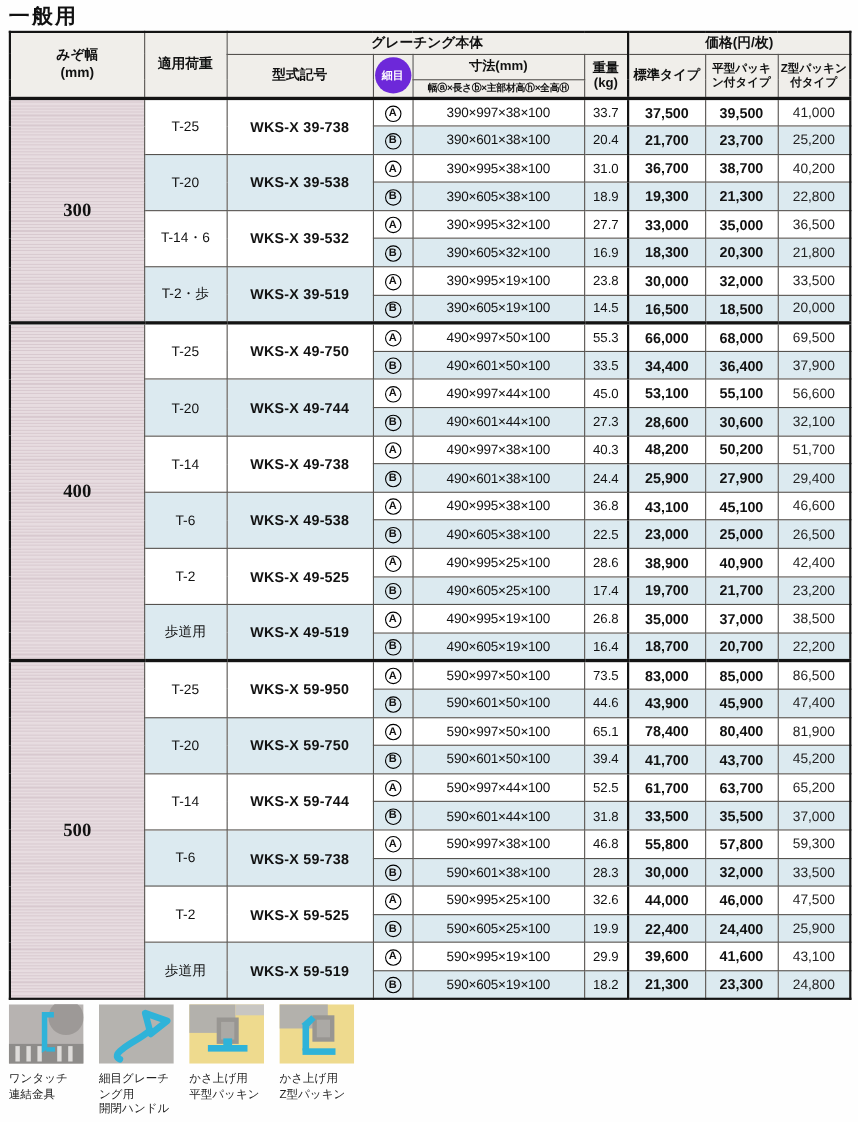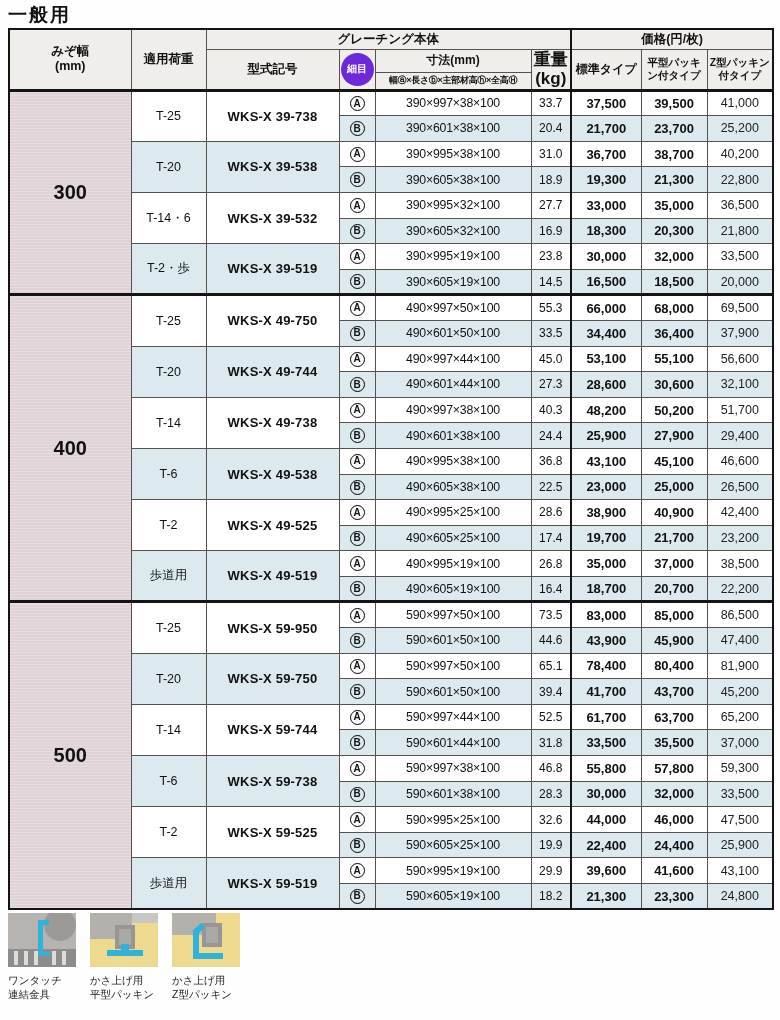--- a/index.html
+++ b/index.html
@@ -11,31 +11,31 @@
   .table-wrap { position:absolute; left:8px; top:28px; }
   table { border-collapse:collapse; table-layout:fixed; width:764px; border:2.5px solid #141414; }
   th,td { border:1px solid #55524e; padding:0; text-align:center; vertical-align:middle; color:#111; overflow:hidden; }
   thead { border-bottom:3px solid #141414; }
   thead th { background:#f0eeea; font-weight:bold; }
   tr.h1 { height:20px; } tr.h2 { height:23px; } tr.h3 { height:17px; }
   .group-h { font-size:12.5px; }
   .mizo-h { font-size:12.5px; line-height:1.25; }
   .load-h { font-size:12.5px; }
   .model-h { font-size:12.5px; }
-  .weight-h { font-size:17px; line-height:1.15; }
+  .weight-h { font-size:12px; line-height:1.15; }
   .dims-h { font-size:12px; }
   .dims-sub-h { font-size:9px; font-weight:bold; letter-spacing:-0.3px; }
   .pstd-h { font-size:12px; }
   .pflat-h,.pz-h { font-size:10.5px; line-height:1.2; padding:0 2px; }
   .mesh-h { overflow:visible; }
   .mesh-circle { display:inline-flex; align-items:center; justify-content:center; width:33px; height:33px; border-radius:50%; background:#6d28d9; color:#fff; font-size:10px; font-weight:bold; letter-spacing:0px;font-family:Liberation Mono, monospace; }
 
   tbody tr { height:25.6px; }
   tbody td { font-size:12px; background:#fff; }
-  td.mizo { background:repeating-linear-gradient(180deg,#e7dce0 0 2px,#d8c9cf 2px 3px); font-size:20px; font-weight:bold; }
+  td.mizo { background:repeating-linear-gradient(180deg,#e7dce0 0 2px,#d8c9cf 2px 3px); font-size:17px; font-weight:bold;font-family:Liberation Serif, serif; }
   td.load { font-size:12.5px; }
   td.model { font-size:13px; font-weight:bold; letter-spacing:0.2px; }
   td.dims { font-size:12.3px; letter-spacing:-0.2px;text-align:center; }
   td.weight { font-size:12px; }
   td.p-std,td.p-flat { font-size:13px; font-weight:bold; }
   td.p-z { font-size:12.5px; color:#222; }
   td.tint { background:#dceaf0; }
   .price-l { border-left:2px solid #141414 !important; }
   tr.sec-top td { border-top:3px solid #141414; }
   .badge { display:inline-flex; align-items:center; justify-content:center; width:15px; height:15px; border:1.6px solid #000; border-radius:50%; font-size:10px; font-weight:bold; line-height:1; background:transparent; }
@@ -403,20 +403,29 @@
           <rect x="44" y="38" width="4" height="14" fill="#dedcda"></rect>
         <rect x="54" y="38" width="4" height="14" fill="#dedcda"></rect>
         <path d="M30 7 h11 v5 h-6 v29 l-5 3 z" fill="#2fb3d9"></path>
         <rect x="34" y="39" width="8" height="4" fill="#2fb3d9"></rect>
       </svg>
       <div class="legend-label">ワンタッチ
 連結金具</div>
     </div>
     <div class="legend-item">
       <svg class="icon-box" viewBox="0 0 68 54">
+        <rect width="68" height="54" fill="#b5b3af"></rect>
+        <path d="M42 8 L62 15 L47 27 Z" fill="none" stroke="#2fb3d9" stroke-width="6" stroke-linejoin="round"></path>
+        <path d="M46 24 C38 31 28 35 21 41 q-8 6 -2 9" fill="none" stroke="#2fb3d9" stroke-width="6" stroke-linecap="round"></path>
+      </svg>
+      <div class="legend-label">細目グレーチング用
+開閉ハンドル</div>
+    </div>
+    <div class="legend-item">
+      <svg class="icon-box" viewBox="0 0 68 54">
         <rect width="68" height="54" fill="#eeda8e"></rect>
         <rect width="42" height="26" fill="#b3b1ac"></rect>
         <rect x="42" width="26" height="10" fill="#c8c6c2"></rect>
         <rect x="25" y="12" width="20" height="24" fill="#989692"></rect>
         <rect x="29" y="16" width="12" height="16" fill="#aba9a5"></rect>
         <rect x="31" y="31" width="8" height="6" fill="#2fb3d9"></rect>
         <rect x="17" y="37" width="36" height="6" fill="#2fb3d9"></rect>
       </svg>
       <div class="legend-label">かさ上げ用
 平型パッキン</div>

